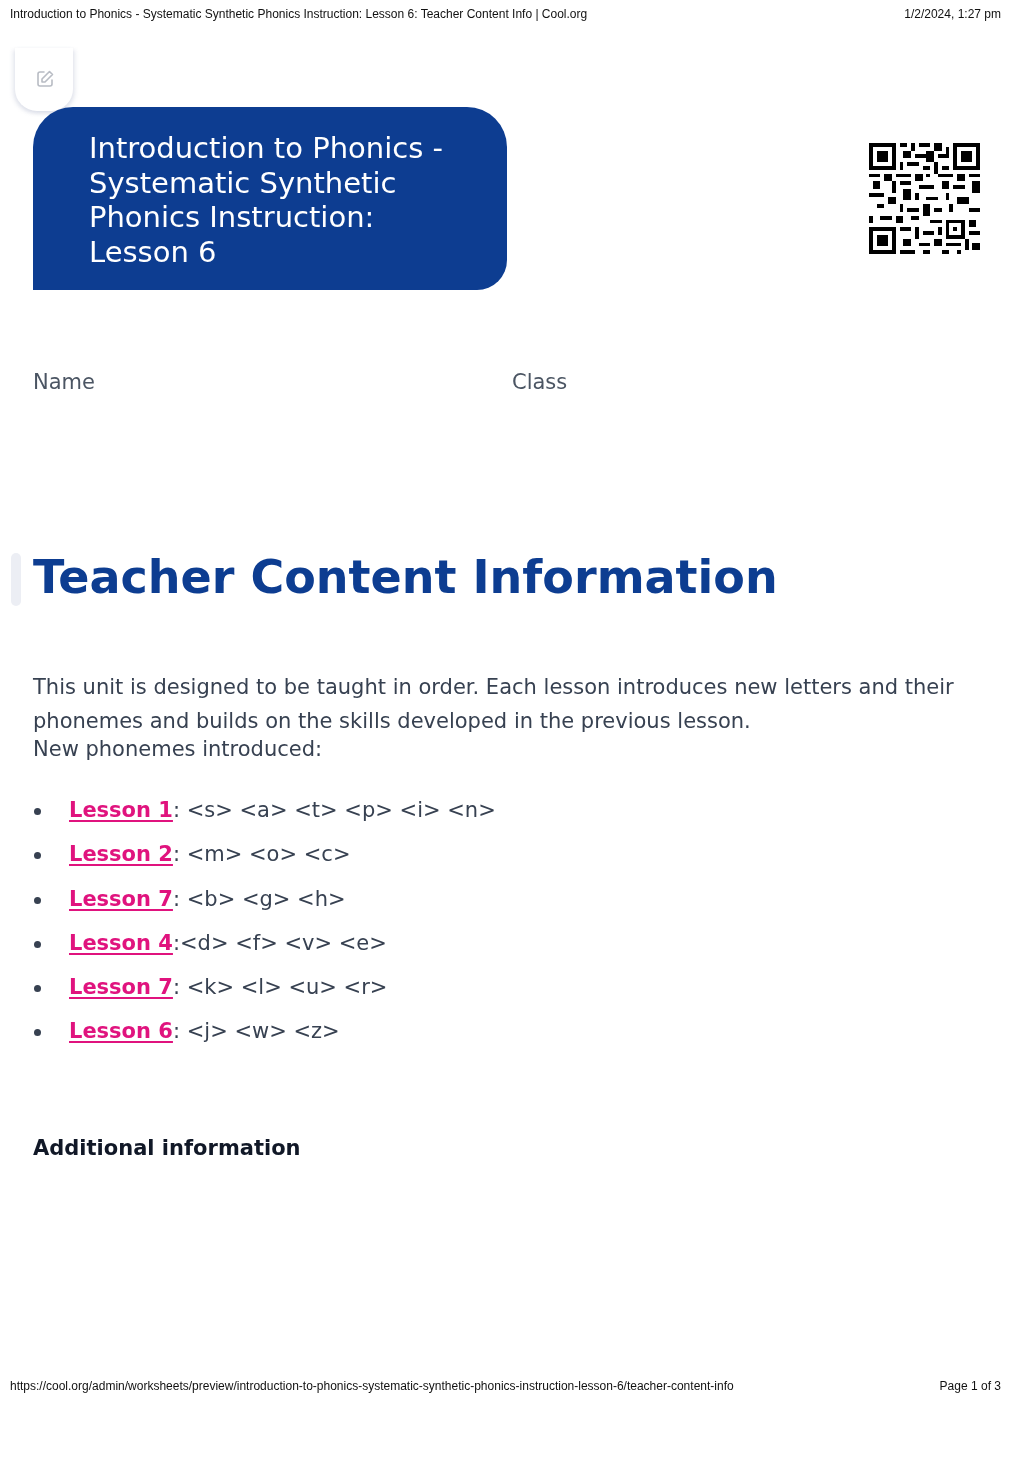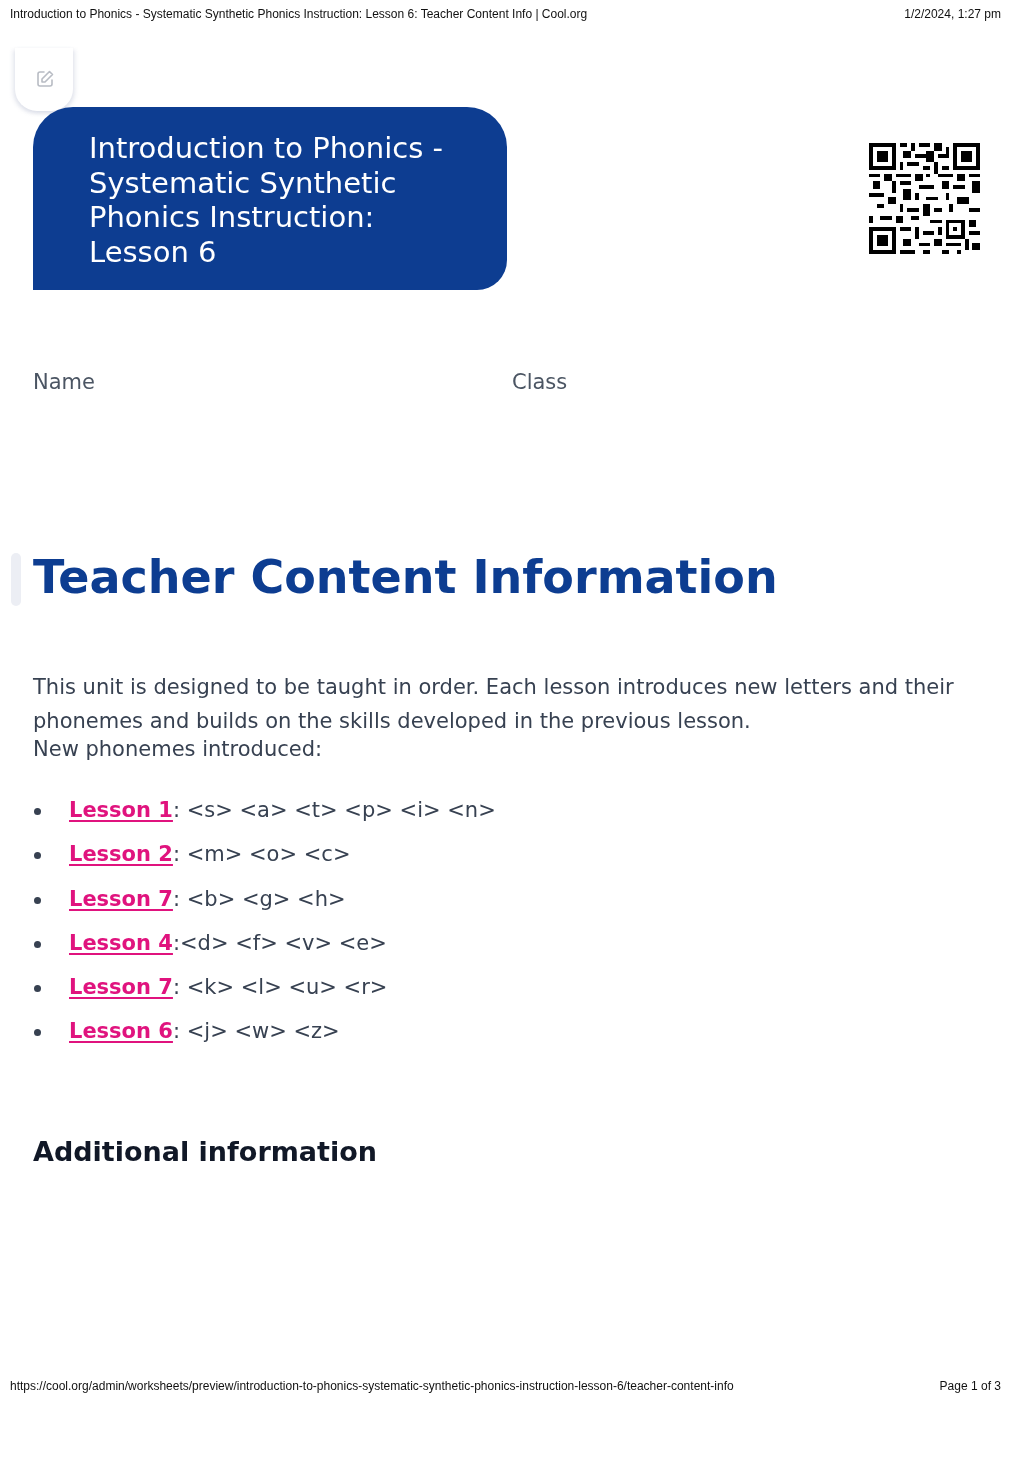--- a/index.html
+++ b/index.html
@@ -62,21 +62,21 @@
   .lesson-list li .bullet {
     position: absolute; left: 1px; top: 15px; width: 7px; height: 7px; border-radius: 50%;
     background: #374151;
   }
   .lesson-list a {
     color: #e0137e; font-weight: bold; text-decoration: underline;
     text-decoration-thickness: 2px; text-underline-offset: 3px;
   }
   .sub-title {
     position: absolute; left: 33px; top: 1136px;
-    font-size: 27px; font-weight: bold; color: #111827;
+    font-size: 21px; font-weight: bold; color: #111827;
   }
 </style>
 </head>
 <body>
 
 <div class="print-header">
   <span class="left">Introduction to Phonics - Systematic Synthetic Phonics Instruction: Lesson 6: Teacher Content Info | Cool.org</span>
   <span class="right">1/2/2024, 1:27 pm</span>
 </div>
 

